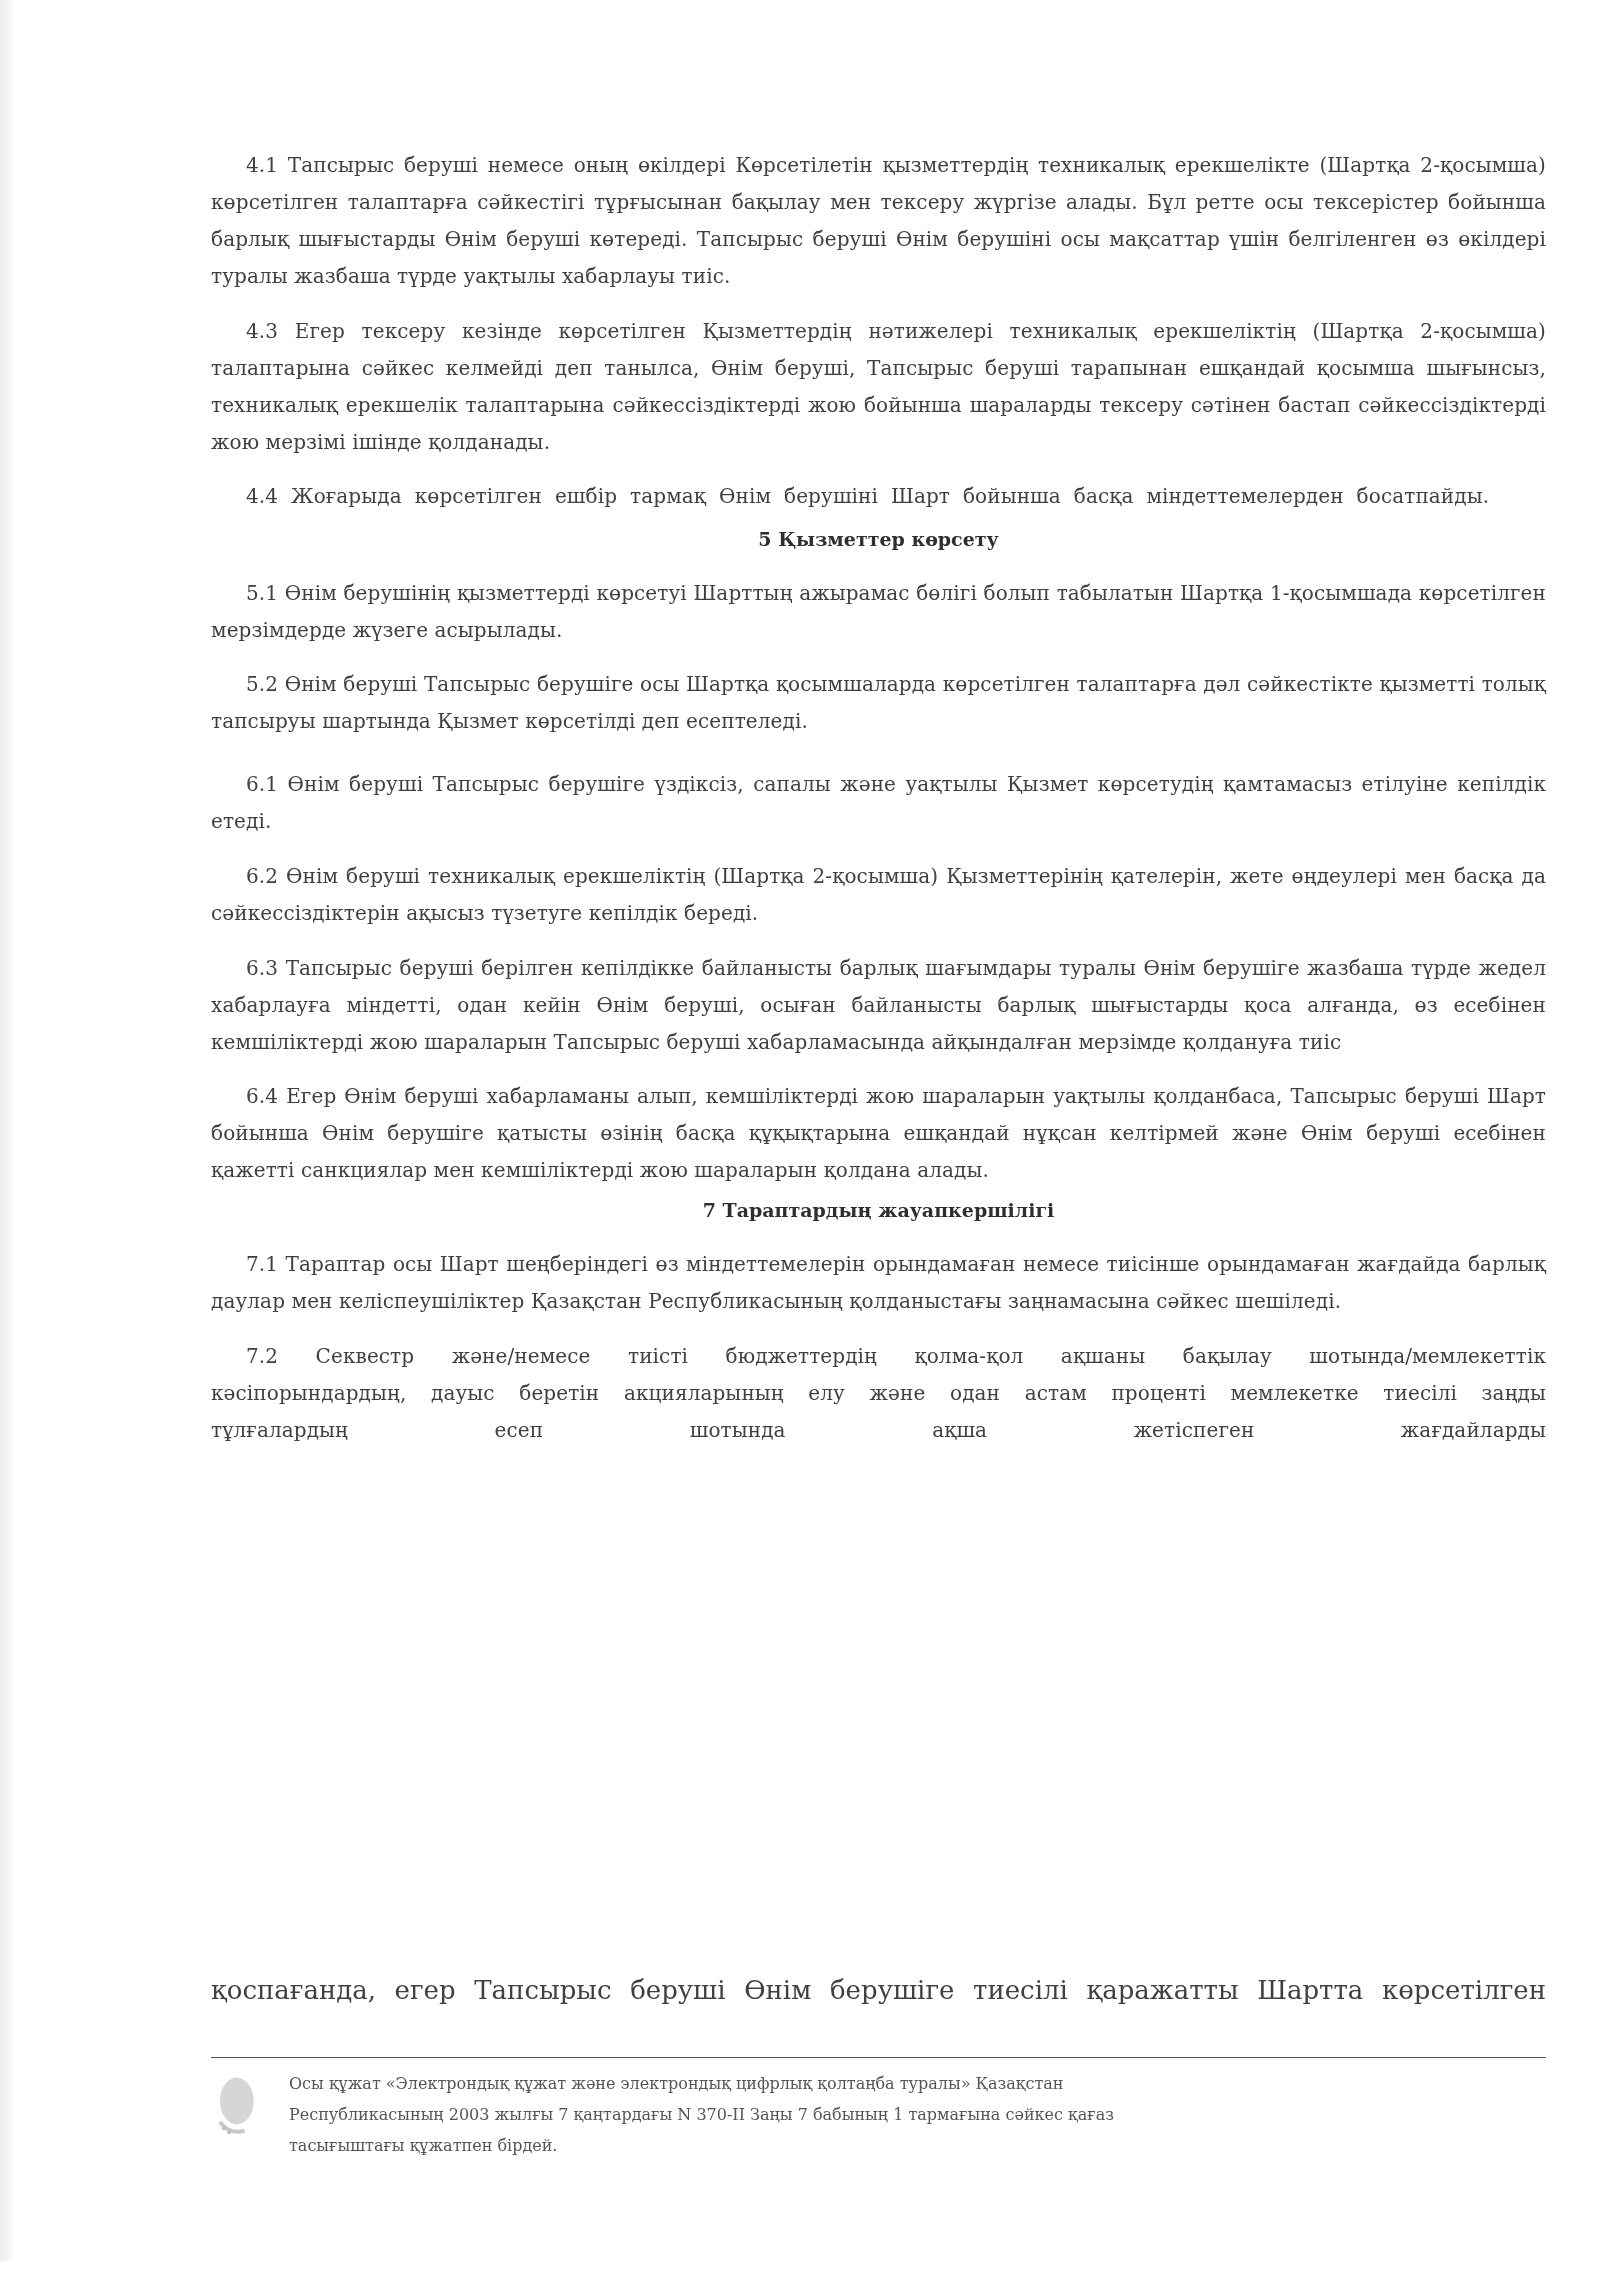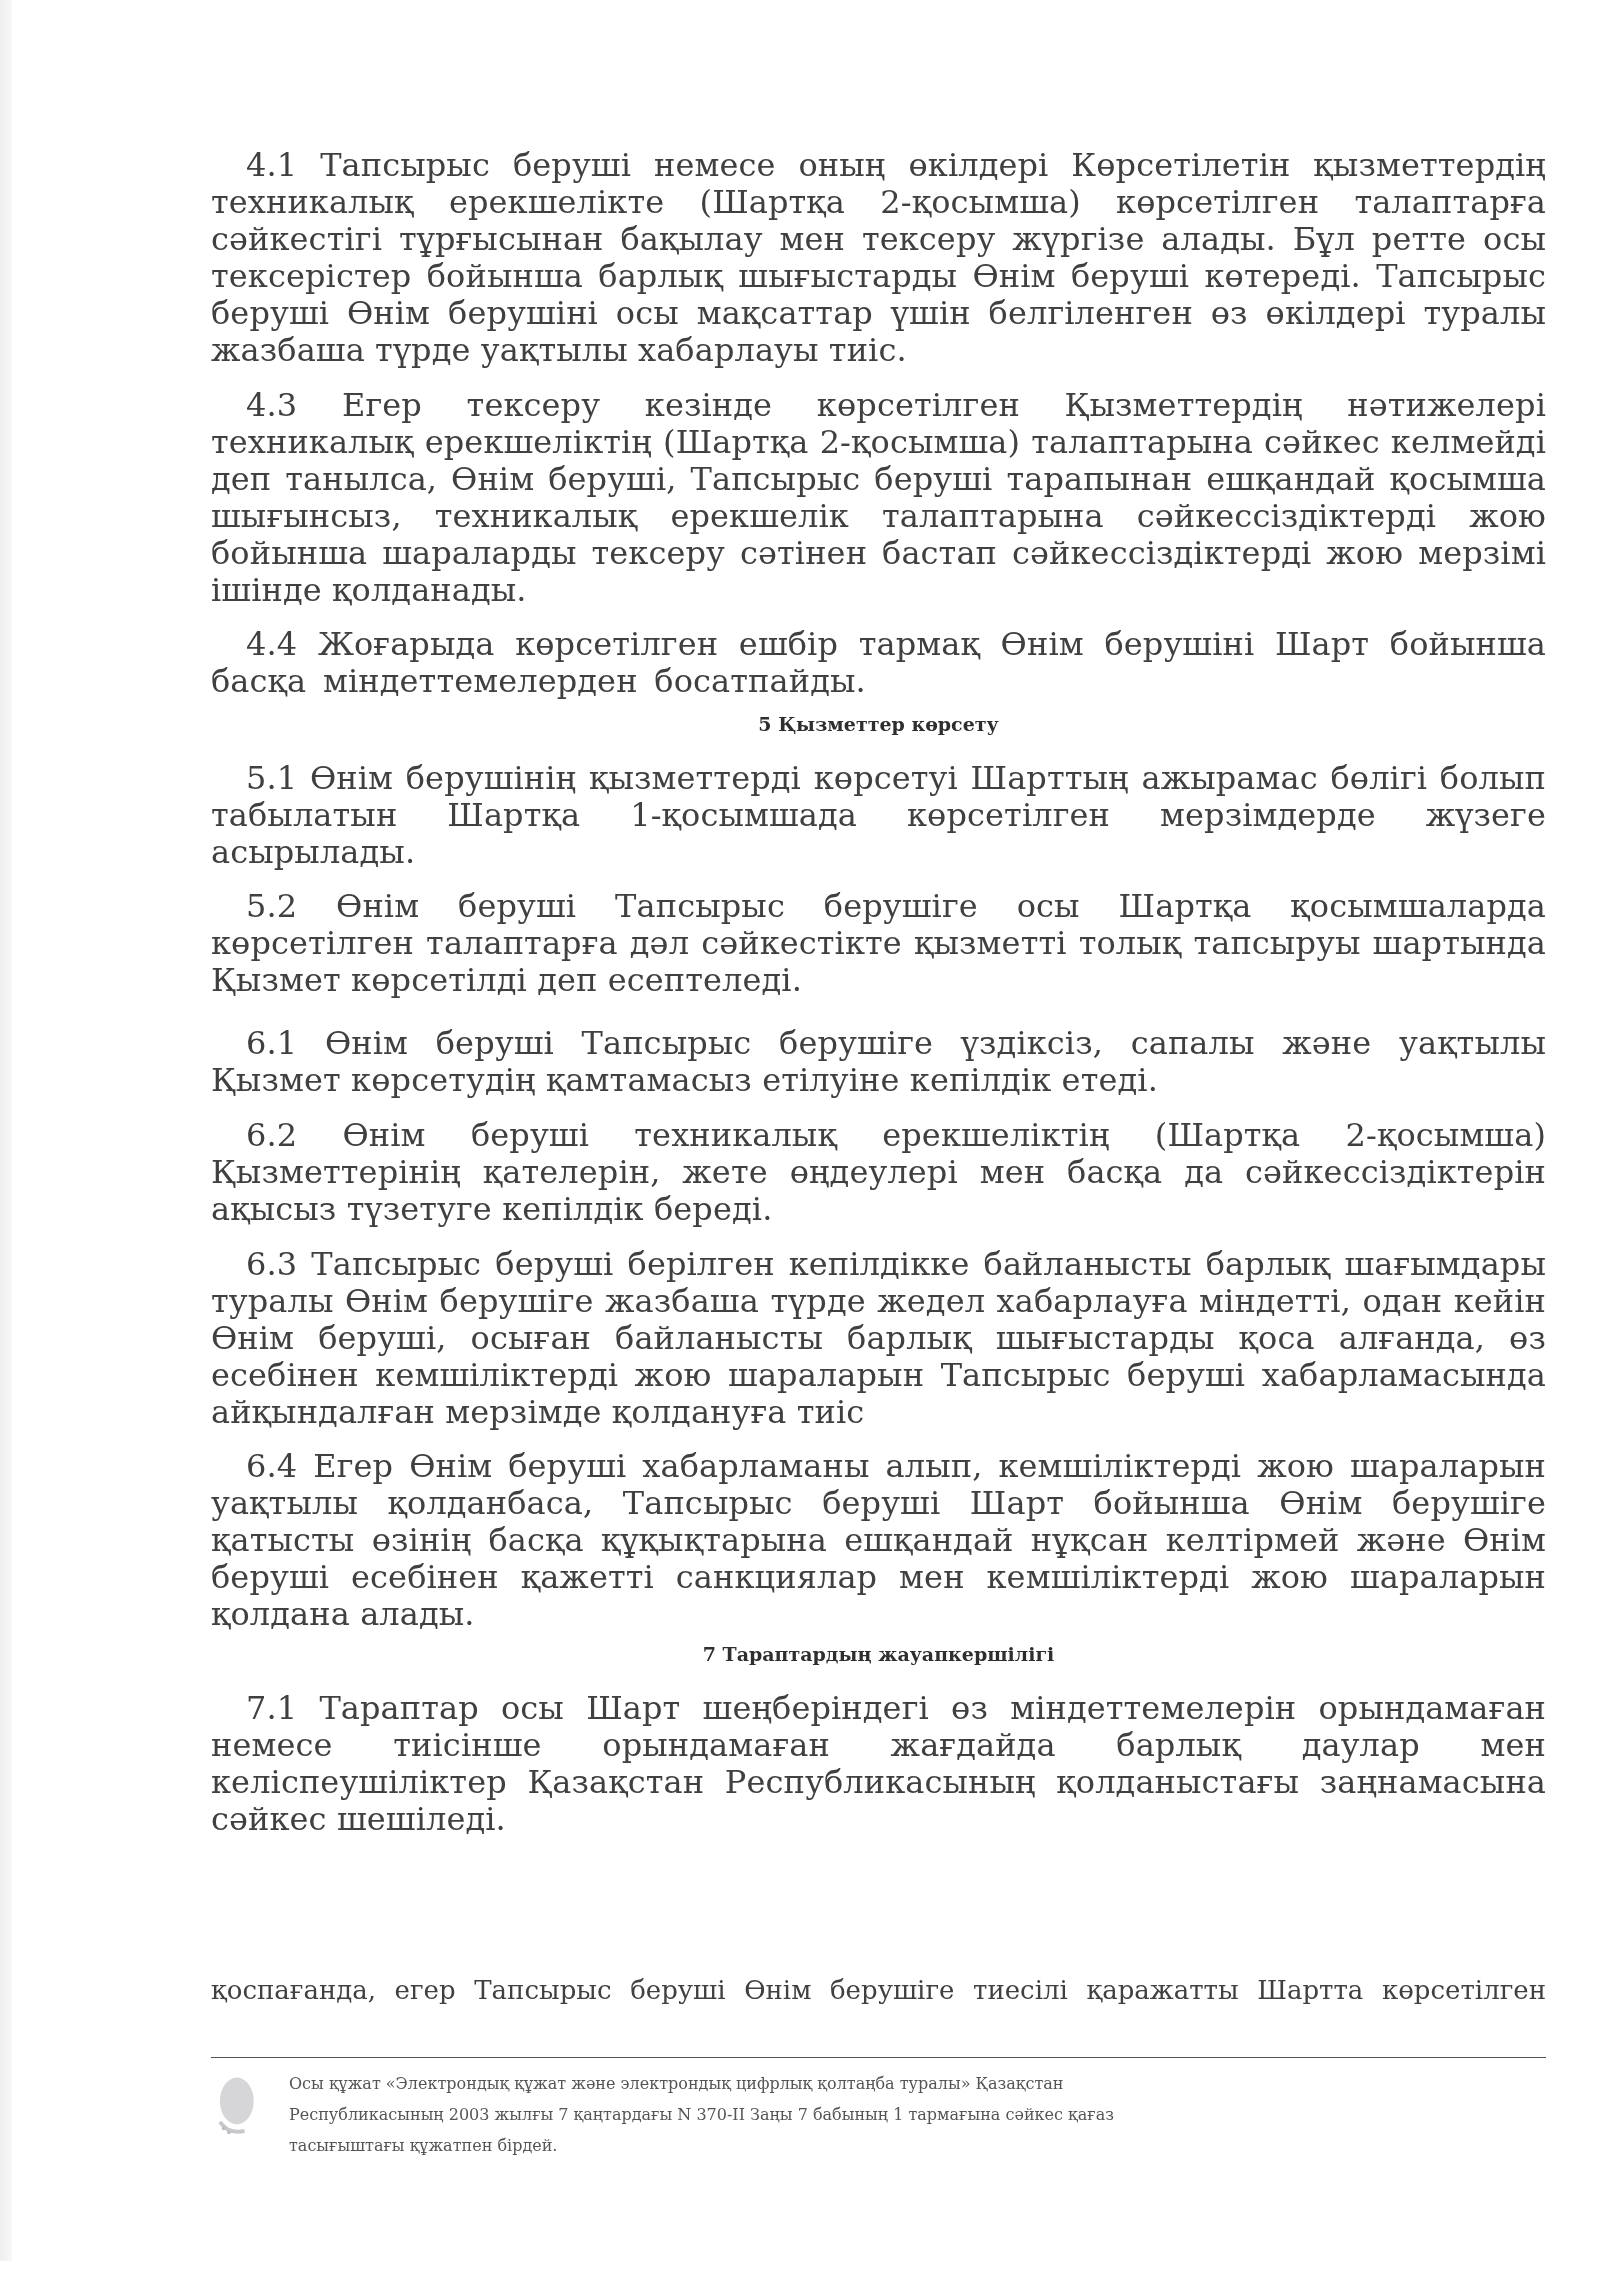--- a/index.html
+++ b/index.html
@@ -27,21 +27,21 @@
     width: 1623px; height: 35px;
     background: #ffffff;
   }
   .page-content {
     position: absolute;
     left: 211px;
     top: 147px;
     width: 1335px;
   }
   .para {
-    font-size: 32px;
+    font-size: 20px;
     line-height: 37px;
     text-align: justify;
     text-indent: 35px;
     margin: 0 0 17.7px 0;
     color: #404040;
     letter-spacing: 0.1px;
   }
   .para.loose { word-spacing: 6.5px; }
   .section-title {
     font-size: 19px;
@@ -109,20 +109,21 @@
   <p class="para">5.1 Өнім берушінің қызметтерді көрсетуі Шарттың ажырамас бөлігі болып табылатын Шартқа 1-қосымшада көрсетілген мерзімдерде жүзеге асырылады.</p>
   <p class="para" style="margin-bottom:26px;">5.2 Өнім беруші Тапсырыс берушіге осы Шартқа қосымшаларда көрсетілген талаптарға дәл сәйкестікте қызметті толық тапсыруы шартында Қызмет көрсетілді деп есептеледі.</p>
 
   <p class="para">6.1 Өнім беруші Тапсырыс берушіге үздіксіз, сапалы және уақтылы Қызмет көрсетудің қамтамасыз етілуіне кепілдік етеді.</p>
   <p class="para">6.2 Өнім беруші техникалық ерекшеліктің (Шартқа 2-қосымша) Қызметтерінің қателерін, жете өңдеулері мен басқа да сәйкессіздіктерін ақысыз түзетуге кепілдік береді.</p>
   <p class="para">6.3 Тапсырыс беруші берілген кепілдікке байланысты барлық шағымдары туралы Өнім берушіге жазбаша түрде жедел хабарлауға міндетті, одан кейін Өнім беруші, осыған байланысты барлық шығыстарды қоса алғанда, өз есебінен кемшіліктерді жою шараларын Тапсырыс беруші хабарламасында айқындалған мерзімде қолдануға тиіс</p>
   <p class="para" style="margin-bottom:2.6px;">6.4 Егер Өнім беруші хабарламаны алып, кемшіліктерді жою шараларын уақтылы қолданбаса, Тапсырыс беруші Шарт бойынша Өнім берушіге қатысты өзінің басқа құқықтарына ешқандай нұқсан келтірмей және Өнім беруші есебінен қажетті санкциялар мен кемшіліктерді жою шараларын қолдана алады.</p>
 
   <h2 class="section-title" style="margin-bottom:17px;">7 Тараптардың жауапкершілігі</h2>
   <p class="para">7.1 Тараптар осы Шарт шеңберіндегі өз міндеттемелерін орындамаған немесе тиісінше орындамаған жағдайда барлық даулар мен келіспеушіліктер Қазақстан Республикасының қолданыстағы заңнамасына сәйкес шешіледі.</p>
+  <p class="para loose" style="text-align-last: justify; margin-bottom:0;">7.2 Секвестр және/немесе тиісті бюджеттердің қолма-қол ақшаны бақылау шотында/мемлекеттік кәсіпорындардың, дауыс беретін акцияларының елу және одан астам проценті мемлекетке тиесілі заңды тұлғалардың есеп шотында ақша жетіспеген жағдайларды</p>
 </div>
 
 <div class="last-line">қоспағанда, егер Тапсырыс беруші Өнім берушіге тиесілі қаражатты Шартта көрсетілген</div>
 <div class="footer-divider"></div>
 
 <div class="footer-stamp">
   <span class="stamp-logo">
     <svg width="39" height="65" viewBox="0 0 60 100">
       <ellipse cx="32" cy="40" rx="26" ry="36" fill="#d6d6d8"></ellipse>
       <path d="M6 72 Q20 92 44 86" stroke="#c8c8cc" stroke-width="6" fill="none"></path>

